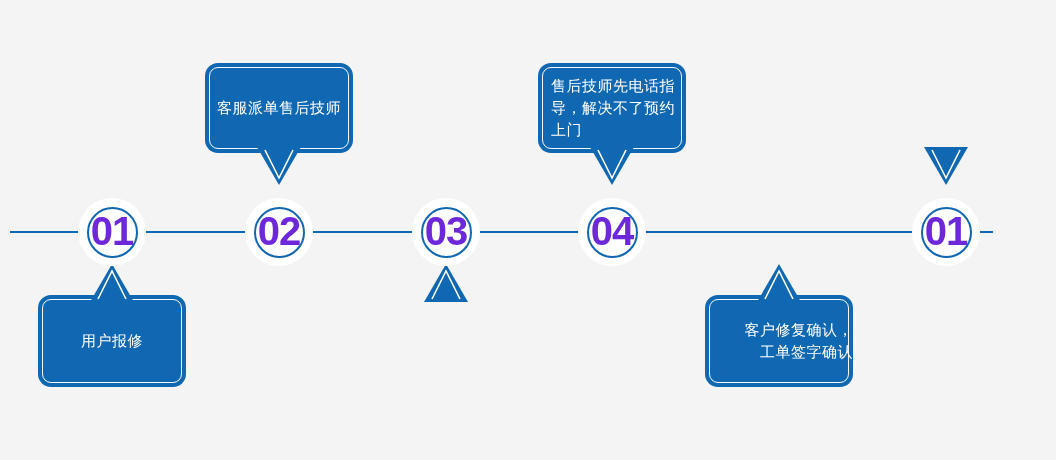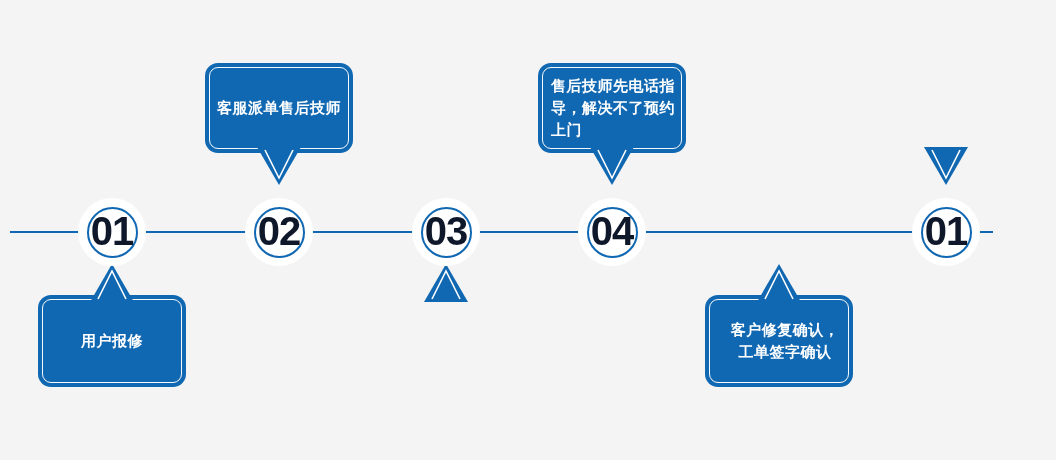--- a/index.html
+++ b/index.html
@@ -43,21 +43,21 @@
     height: 51px;
     box-sizing: border-box;
     border: 2.5px solid #1067b2;
     border-radius: 50%;
     background: #ffffff;
     display: flex;
     align-items: center;
     justify-content: center;
   }
   .num {
-    color: #0f172a;
+    color: #6d28d9;
     font-size: 40px;
     font-weight: 700;
     letter-spacing: -1px;
     line-height: 1;
     transform: translateY(-1px);
   }
   
   .bubble {
     position: absolute;
     width: 148px;
@@ -77,28 +77,28 @@
   }
   .bubble.above { top: 63px;  height: 90px; }
   .bubble.below { top: 295px; height: 92px; }
   .bubble-text {
     position: relative;
     width: 100%;
     box-sizing: border-box;
     padding: 0 8px;
     color: #ffffff;
     font-size: 15px;
-    font-weight: 700;
+    font-weight: 400;
     letter-spacing: 0.5px;
     line-height: 22px;
     text-align: center;
     white-space: pre-line;
   }
   .bubble.ta-left  .bubble-text { text-align: left; padding: 0 8px 0 13px; }
-  .bubble.ta-left2 .bubble-text { text-align: center; padding: 0 8px 0 20px; }
+  .bubble.ta-left2 .bubble-text { text-align: right; padding: 0 0 0 20px; }
   
   .tail {
     position: absolute;
     z-index: 2;
   }
   .tail polygon  { fill: #1067b2; }
   .tail polyline { fill: none; stroke: #ffffff; stroke-width: 1.6; }
 </style>
 </head>
 <body>

